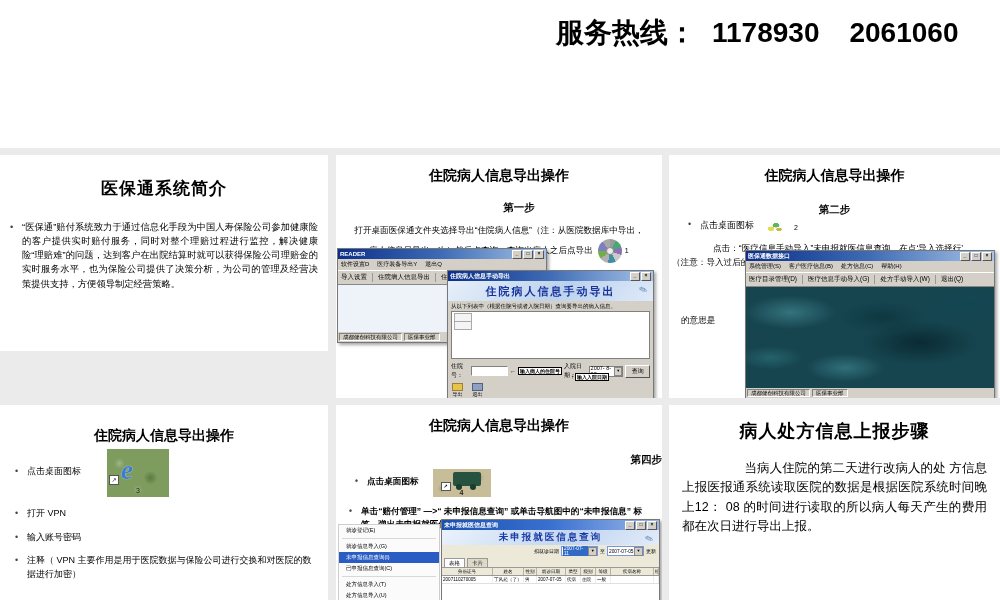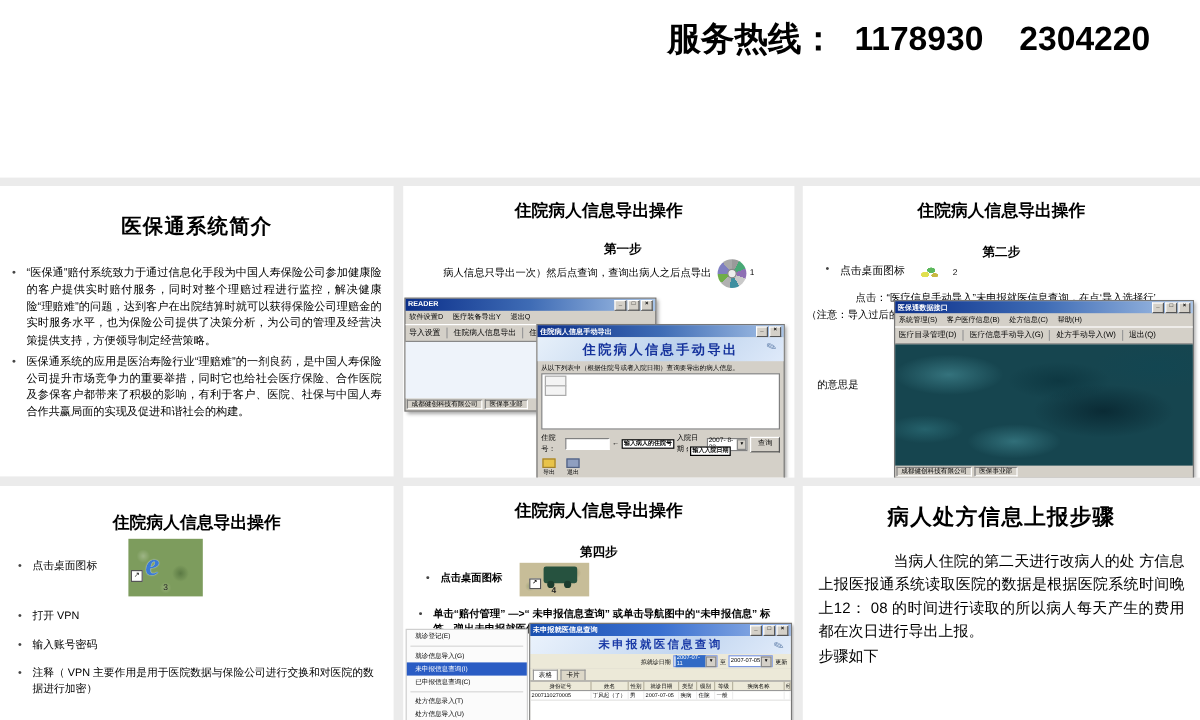--- a/index.html
+++ b/index.html
@@ -7,21 +7,21 @@
        font-family:"Liberation Sans","DejaVu Sans",sans-serif;color:#000;}
 
   
   .hotline{position:absolute;left:556px;top:14px;font-size:28px;font-weight:bold;white-space:nowrap;}
   .hotline .num1{margin-left:16px;}
   .hotline .num2{margin-left:30px;}
 
   
   .board{position:absolute;left:0;top:148px;width:1000px;height:452px;background:#ebebeb;overflow:hidden;}
   .slide{position:absolute;background:#fff;overflow:hidden;}
-  #slide1{left:0;top:7px;width:328px;height:242px;}
+  #slide1{left:0;top:7px;width:328px;height:196px;}
   #slide2{left:336px;top:7px;width:326px;height:243px;}
   #slide3{left:669px;top:7px;width:331px;height:243px;}
   #slide4{left:0;top:257px;width:328px;height:245px;}
   #slide5{left:336px;top:257px;width:326px;height:245px;}
   #slide6{left:669px;top:257px;width:331px;height:245px;}
 
   .s-title{text-align:center;font-weight:bold;}
   .step{text-align:center;font-weight:bold;font-size:10.5px;}
 
   
@@ -124,21 +124,21 @@
         radial-gradient(circle 7px at 50% 85%,rgba(255,255,230,.2),transparent 70%);}
   .ie-e{position:absolute;left:14px;top:1px;font-size:27px;font-weight:bold;color:#3b7bd4;
         font-family:"Liberation Serif",serif;font-style:italic;text-shadow:0 0 1px #fff;}
   .shortcut{position:absolute;left:2px;bottom:12px;width:8px;height:8px;background:#fff;
             border:1px solid #555;font-size:6px;line-height:8px;text-align:center;color:#000;}
   .thumb-num{position:absolute;bottom:1px;left:0;right:0;text-align:center;font-size:7px;color:#222;}
   .s4-li{margin-top:10px;}
   .s4-li.first{margin-top:12px;}
 
   
-  .s5-step{margin-top:18px;}
+  .s5-step{margin-top:18px;text-align:right;}
   .s5-b1{font-size:8.6px;font-weight:bold;margin:2px 0 0 18px;display:flex;align-items:center;gap:14px;}
   .dev-thumb{width:58px;height:28px;position:relative;flex:0 0 auto;background:#c7bd98;
       background-image:radial-gradient(circle 6px at 15% 70%,rgba(120,140,90,.5),transparent 70%),
         radial-gradient(circle 7px at 80% 30%,rgba(150,140,100,.6),transparent 70%);}
   .dev-body{position:absolute;right:10px;top:3px;width:28px;height:14px;background:#26523f;border-radius:2px;}
   .dev-body::after{content:"";position:absolute;left:3px;bottom:-4px;width:6px;height:6px;border-radius:50%;
                    background:#1c3c2e;box-shadow:14px 0 0 #1c3c2e;}
   .dev-shortcut{position:absolute;left:8px;bottom:6px;width:8px;height:7px;background:#fff;
                 border:1px solid #555;font-size:5px;line-height:7px;text-align:center;}
   .s5-b2{font-size:8.6px;font-weight:600;margin:8px 10px 0 12px;line-height:1.5;}
@@ -170,36 +170,36 @@
 
   
   #slide6 .s-title{font-size:18px;padding-top:14px;letter-spacing:1px;}
   .s6-para{margin:16px 13px 0 13px;font-size:12.5px;line-height:1.55;text-align:justify;text-indent:5em;}
   .s6-follow{margin:2px 13px 0 13px;font-size:12.5px;}
 </style>
 </head>
 <body>
 
 <div class="hotline">
-  <span>服务热线：</span><span class="num1">1178930</span><span class="num2">2304220</span>
+  <span>服务热线：</span><span class="num1">1178930</span><span class="num2">2061060</span>
 </div>
 
 <div class="board">
 
   <div class="slide" id="slide1">
     <div class="s-title">医保通系统简介</div>
     <div class="s1-body">
       <div class="bullet">“医保通”赔付系统致力于通过信息化手段为中国人寿保险公司参加健康险的客户提供实时赔付服务，同时对整个理赔过程进行监控，解决健康险“理赔难”的问题，达到客户在出院结算时就可以获得保险公司理赔金的实时服务水平，也为保险公司提供了决策分析，为公司的管理及经营决策提供支持，方便领导制定经营策略。</div>
-      <div class="bullet">医保通系统的应用是医治寿险行业“理赔难”的一剂良药，是中国人寿保险公司提升市场竞争力的重要举措，同时它也给社会医疗保险、合作医院及参保客户都带来了积极的影响，有利于客户、医院、社保与中国人寿合作共赢局面的实现及促进和谐社会的构建。</div>
     </div>
   </div>
 
   <div class="slide" id="slide2">
     <div class="s-title">住院病人信息导出操作</div>
     <div class="step s2-step">第一步</div>
+    <div class="s-para s2-l1">打开桌面医保通文件夹选择导出“住院病人信息”（注：从医院数据库中导出，</div>
     <div class="s-para s2-l2">
       <span>病人信息只导出一次）然后点查询，查询出病人之后点导出</span><span class="cd"></span><span class="tiny-num">1</span>
     </div>
 
     <div class="xp-win" style="left:1px;top:93px;width:208px;height:93px;">
       <div class="tbar">
         <span class="t">READER</span>
         <span class="winbtns">
           <span class="winbtn">_</span>
             <span class="winbtn">□</span>
@@ -411,16 +411,15 @@
         <div class="c8"></div>
         <div class="c9"></div>
       </div>
       <div class="client"></div>
     </div>
   </div>
 
   <div class="slide" id="slide6">
     <div class="s-title">病人处方信息上报步骤</div>
     <div class="s6-para">当病人住院的第二天进行改病人的处 方信息上报医报通系统读取医院的数据是根据医院系统时间晚上12： 08 的时间进行读取的所以病人每天产生的费用都在次日进行导出上报。</div>
-    <div class="s6-follow">步骤如下</div>
   </div>
 
 </div>
 
 </body></html>

